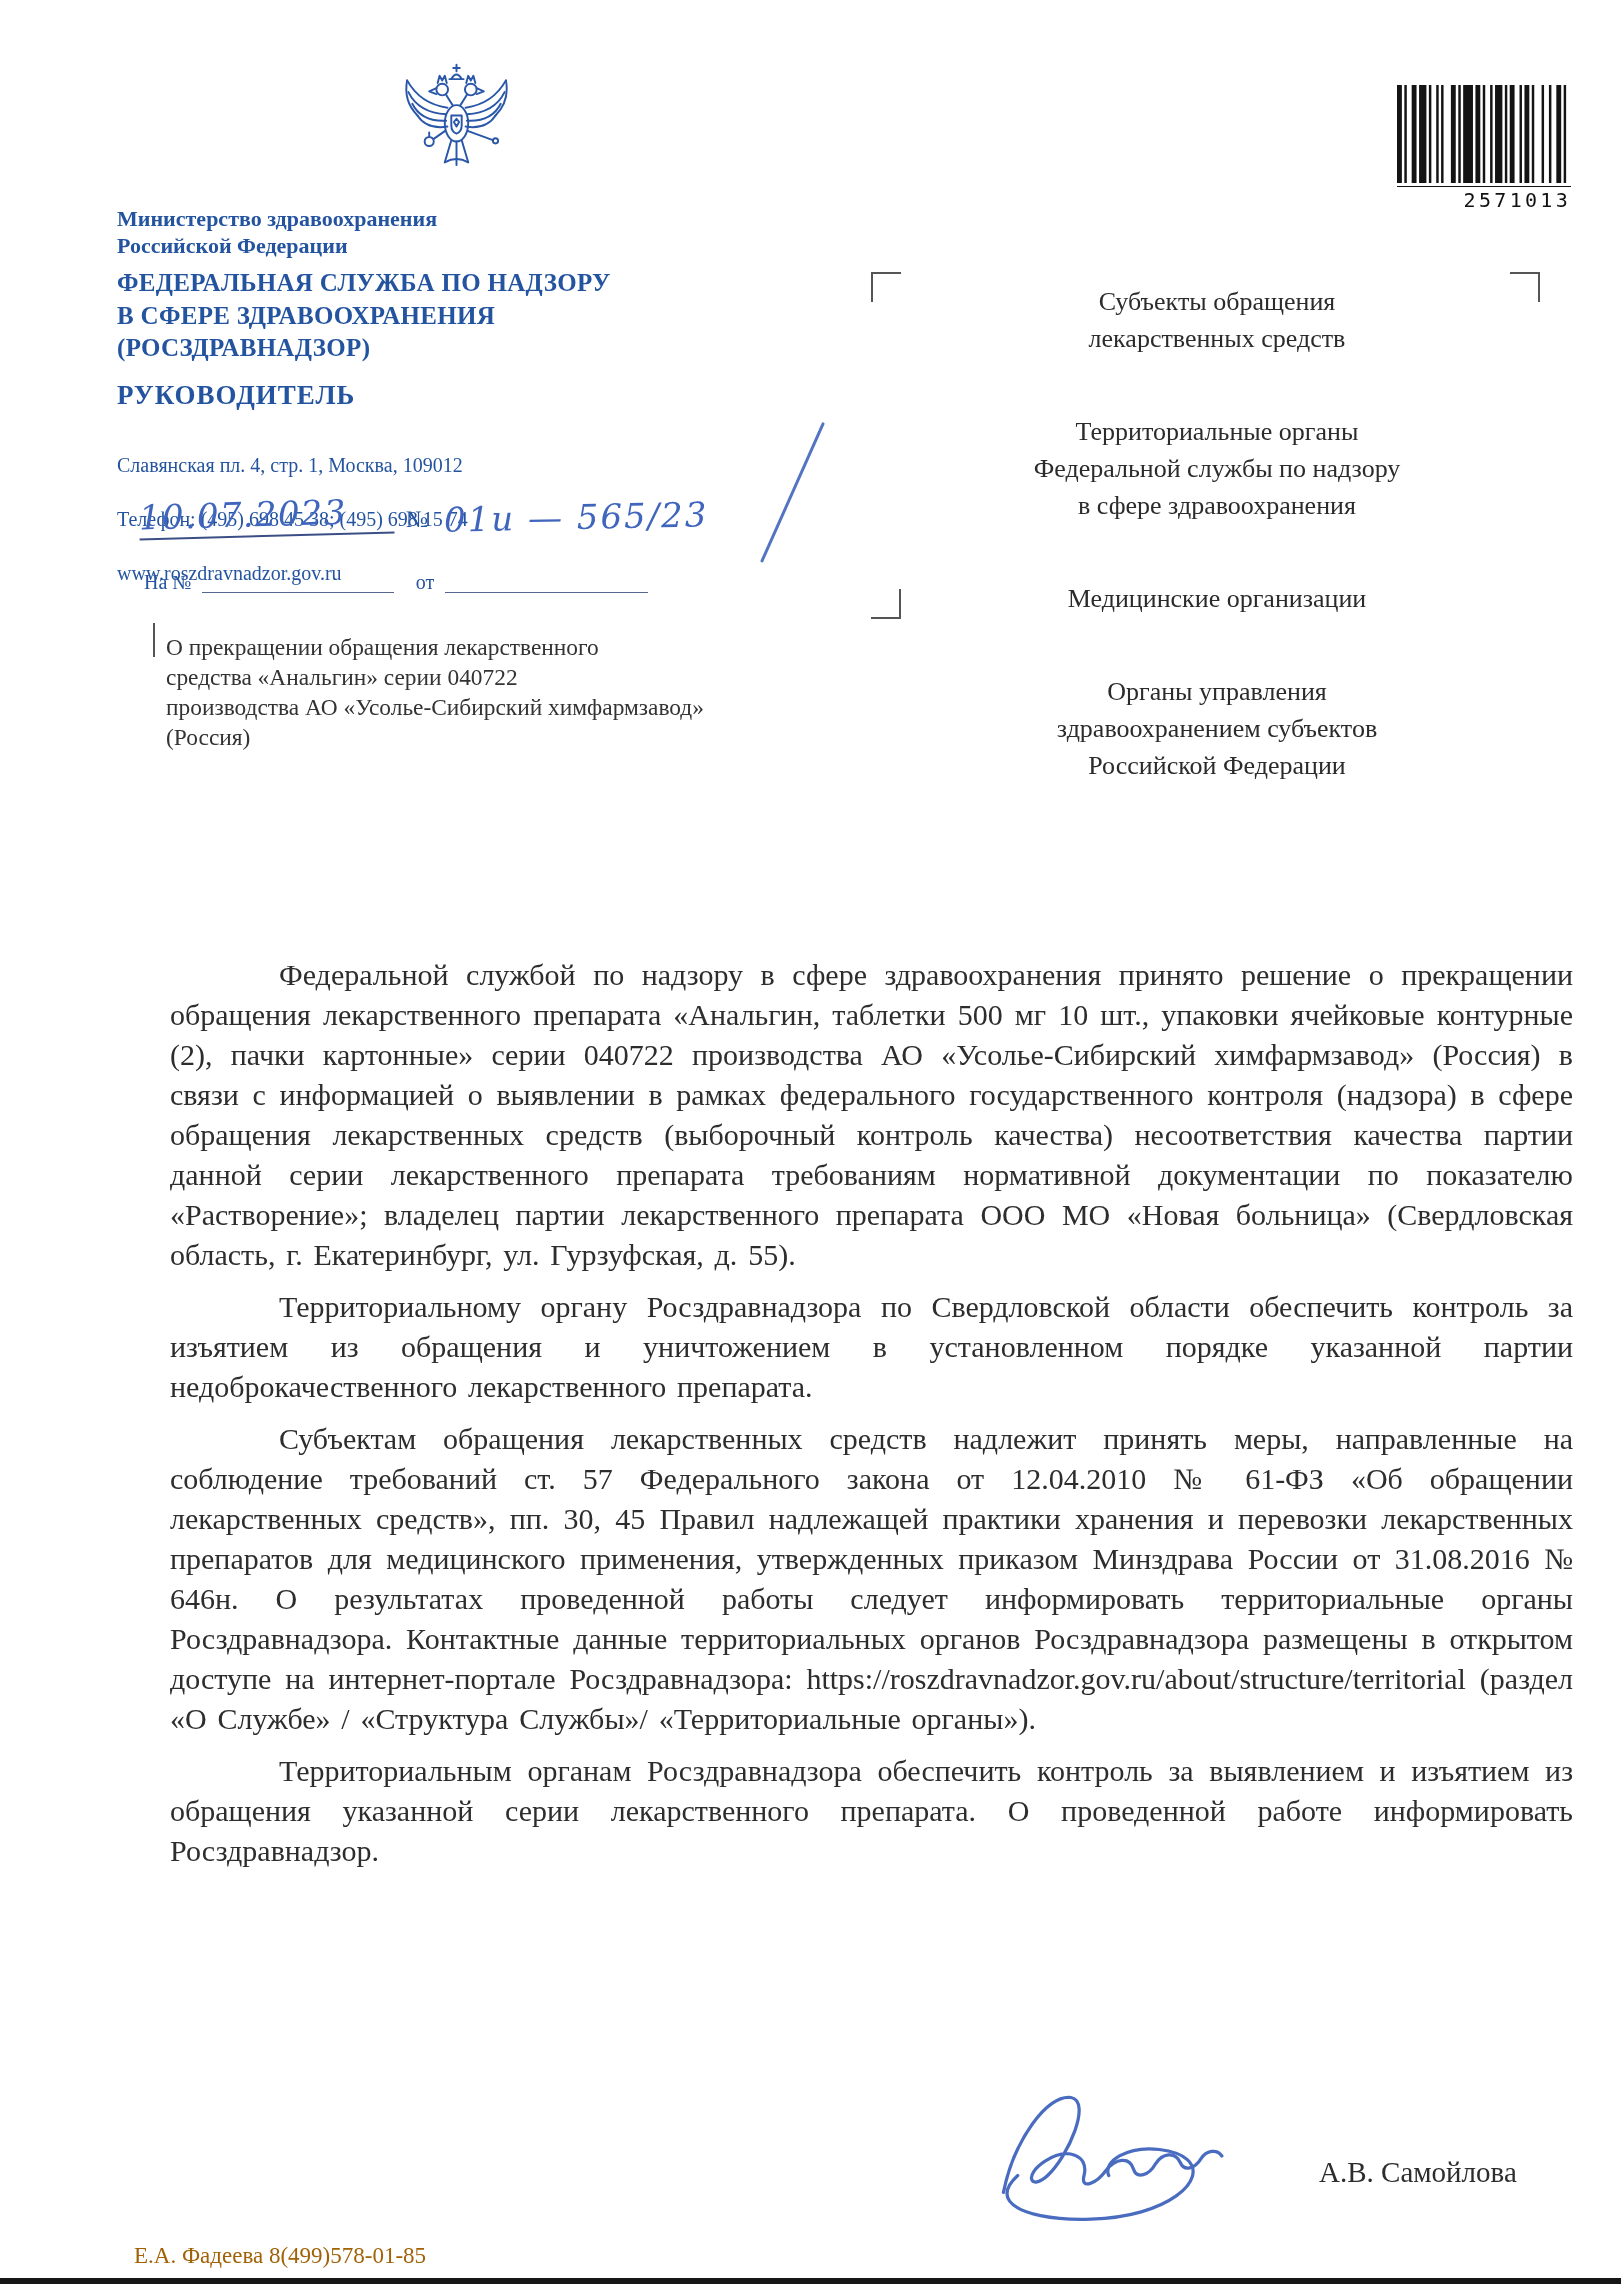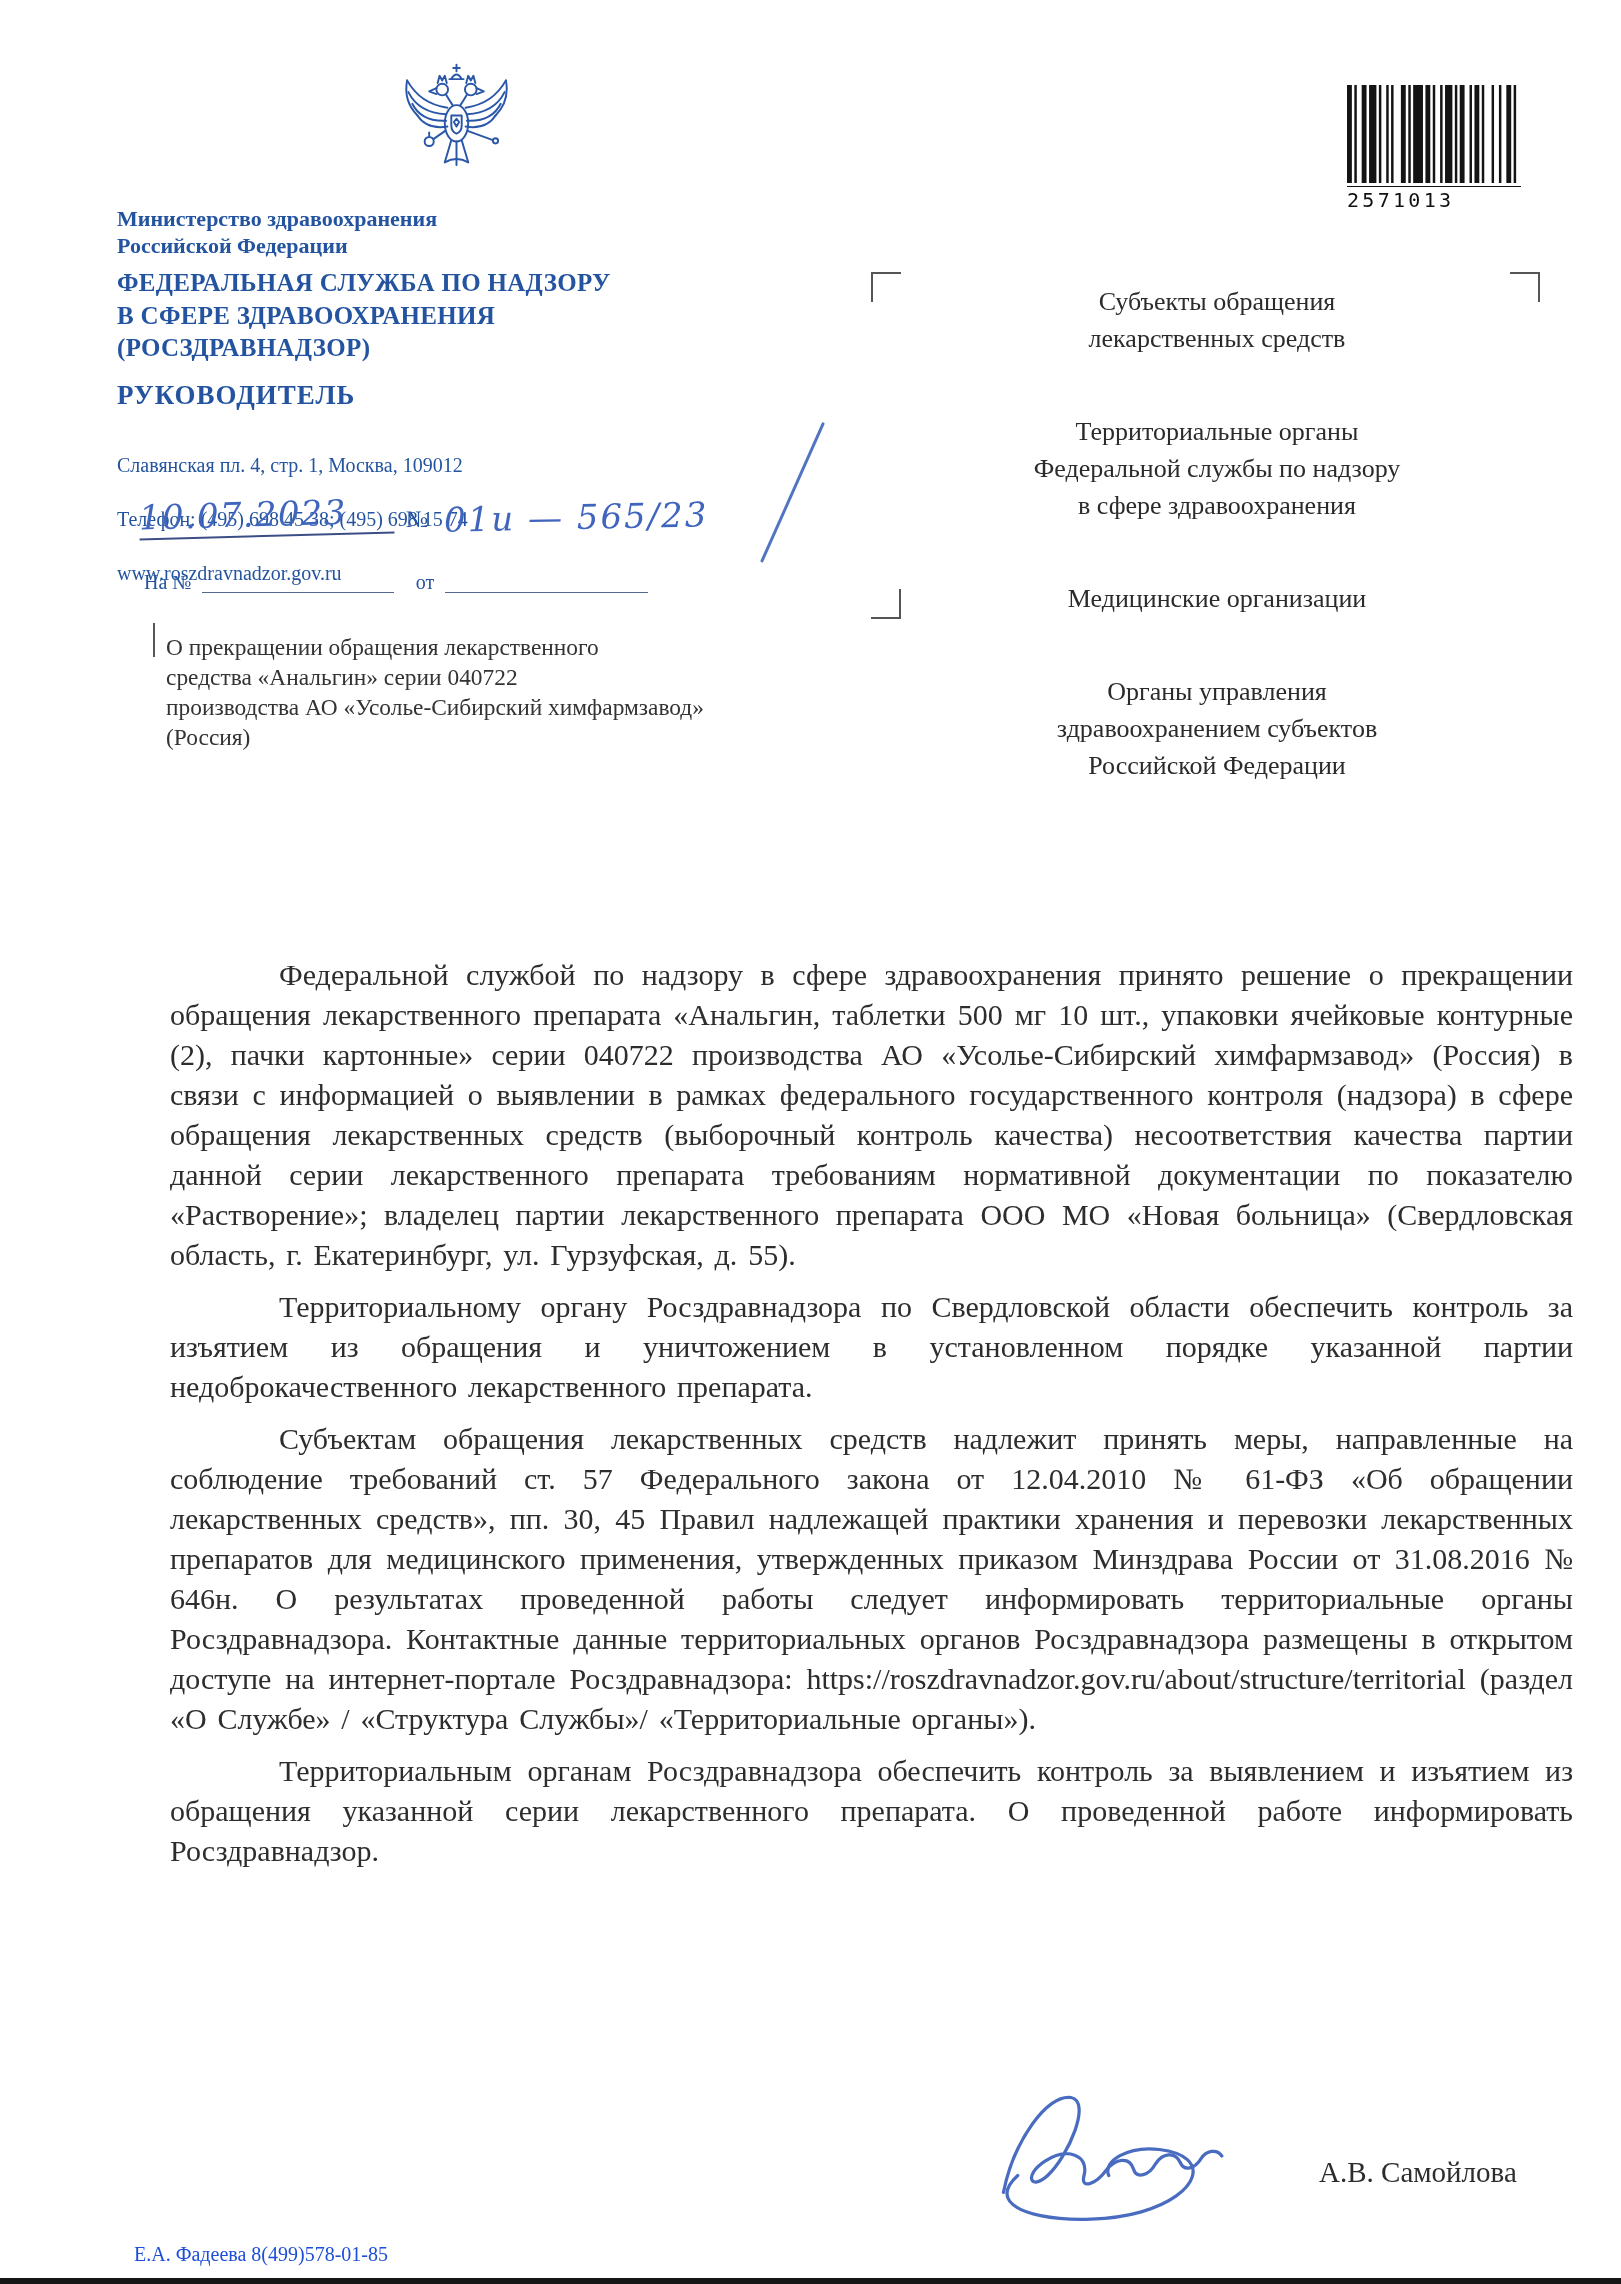--- a/index.html
+++ b/index.html
@@ -45,34 +45,34 @@
   .corner-rec-right{left:1510px;top:272px;border-top-width:2px;border-right-width:2px}
   .corner-sub-right{left:871px;top:589px;border-bottom-width:2px;border-right-width:2px}
   .tick-sub-left{position:absolute;left:153px;top:623px;height:34px;width:0;border-left:2px solid #555}
 
   
   .recipients{position:absolute;left:869px;top:283px;width:696px;text-align:center;
               font-size:26px;line-height:37px;color:#2b2b2b}
   .recipient{white-space:pre-line;margin-bottom:56px}
 
   
-  .barcode{position:absolute;left:1347px;top:85px;width:174px;text-align:left}
+  .barcode{position:absolute;left:1397px;top:85px;width:174px;text-align:right}
   .barcode svg{display:block;width:174px;height:98px}
   .barcode-number{font-family:"DejaVu Sans Mono","Liberation Mono",monospace;font-size:20px;
                   letter-spacing:3.3px;color:#111;margin-top:2.6px;border-top:1.3px solid #111;padding-top:1.3px}
 
   
   .body-text{position:absolute;left:158px;top:943px;width:1427px;font-size:30px;line-height:40px;
              text-align:justify;color:#2d2d2d}
   .body-text p{margin:12px;text-indent:109px;word-spacing:3.3px}
 
   
   .sig{position:absolute;left:985px;top:2078px;width:280px;height:156px}
   .signer{position:absolute;left:1319px;top:2156px;font-size:29px;color:#2d2d2d}
-  .executor{position:absolute;left:134px;top:2243px;font-size:20px;color:#1d4ed8}
+  .executor{position:absolute;left:134px;top:2243px;font-size:23px;color:#a16207}
   .bottom-bar{position:absolute;left:0;bottom:0;width:100%;height:5.9px;background:#161616}
 </style>
 </head>
 <body>
 
 <div class="page">
 
   <div class="barcode">
     <svg preserveAspectRatio="none" viewBox="0 0 268 150">
         <rect x="0.0" y="0" width="7.5" height="150" fill="#141414"></rect>

